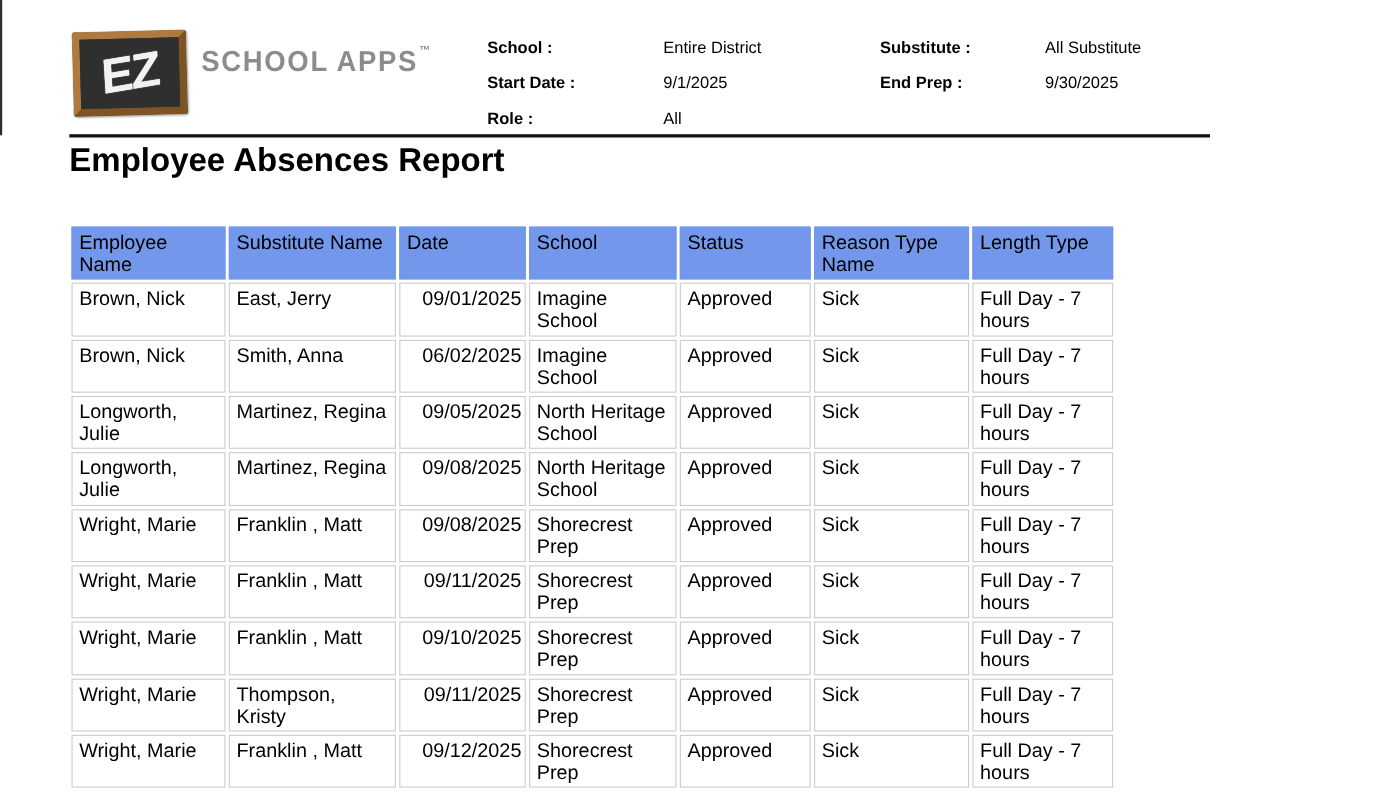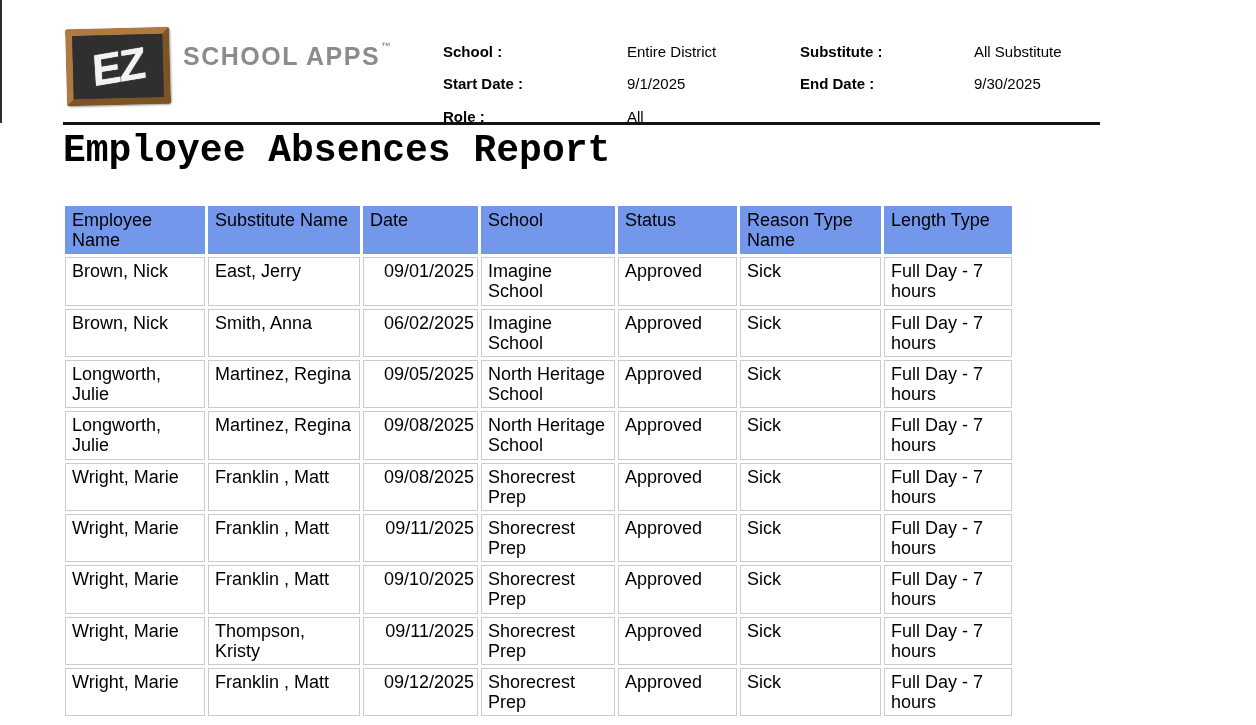--- a/index.html
+++ b/index.html
@@ -35,29 +35,29 @@
     font-size:25px;font-weight:bold;color:var(--brand-gray);
     letter-spacing:1.5px;transform:scaleY(1.05);transform-origin:left top;
     white-space:nowrap;
   }
   .brand sup{font-size:10px;vertical-align:14px;letter-spacing:0;margin-left:1px;}
 
   
   .filters{position:absolute;top:27px;font-size:15px;}
   .filters-left{left:443px;}
   .filters-right{left:800px;}
-  .filter-row{display:flex;align-items:flex-end;height:32.5px;gap:24px;}
+  .filter-row{display:flex;align-items:center;height:32.5px;}
   .filter-label{font-weight:bold;white-space:nowrap;}
   .filters-left .filter-label{width:135px;}
   .filters-right .filter-label{width:125px;}
   .filter-value{white-space:nowrap;margin-left:25px;}
 
   
   .rule{position:absolute;left:63px;top:122px;width:1037px;height:3px;background:#141414;}
-  .title{position:absolute;left:63px;top:129px;margin:0;font-size:38px;font-weight:bold;letter-spacing:0;font-family:Liberation Mono, monospace;}
+  .title{position:absolute;left:63px;top:129px;margin:0;font-size:30px;font-weight:bold;letter-spacing:0;}
 
   
   table.report{
     position:absolute;left:62px;top:203px;
     border-collapse:separate;border-spacing:3px;
     table-layout:fixed;width:953px;
   }
   th,td{box-sizing:border-box;vertical-align:top;text-align:left;
     font-size:18px;line-height:1.12;padding:3px 6px;overflow:hidden;}
   th{background:var(--header-bg);border:1px solid var(--header-bg);font-weight:normal;margin-left:32px;}
@@ -95,21 +95,21 @@
         <span class="filter-label">Role :</span>
         <span class="filter-value">All</span>
       </div>
     </div>
   <div class="filters filters-right" id="filters-right">
       <div class="filter-row">
         <span class="filter-label">Substitute :</span>
         <span class="filter-value">All Substitute</span>
       </div>
       <div class="filter-row">
-        <span class="filter-label">End Date :</span>
+        <span class="filter-label">End Prep :</span>
         <span class="filter-value">9/30/2025</span>
       </div>
     </div>
 
   <div class="rule"></div>
 
   <h1 class="title">Employee Absences Report</h1>
 
   <table class="report">
     <colgroup id="report-cols">

